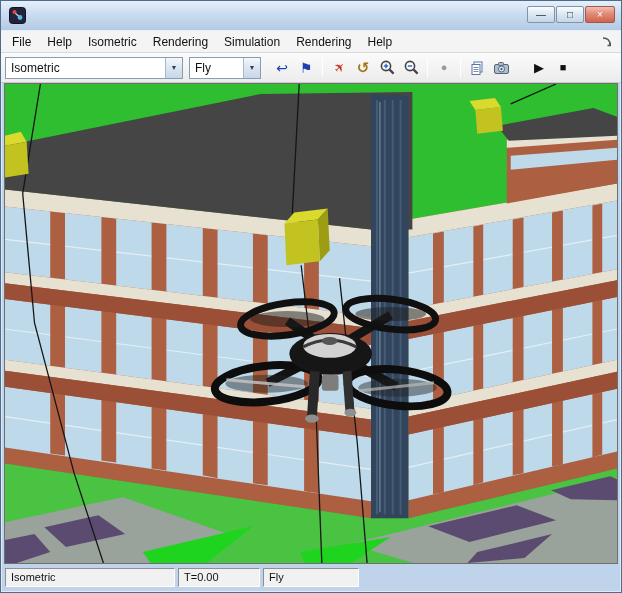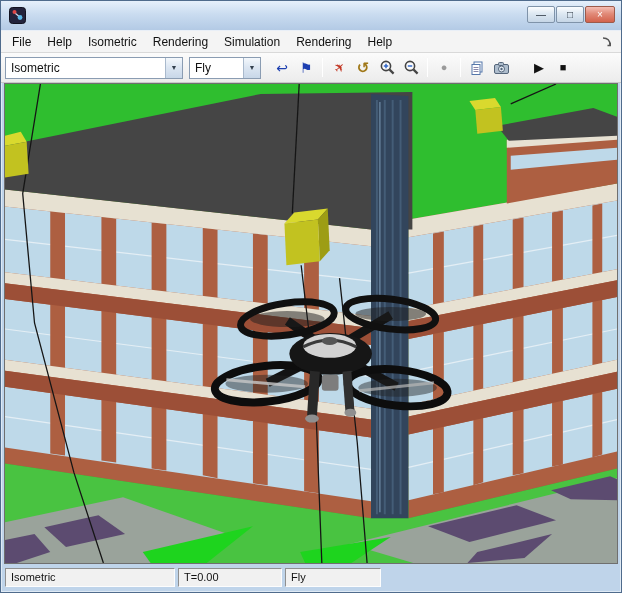--- a/index.html
+++ b/index.html
@@ -29,21 +29,21 @@
   .g.gold{color:#a07818;font-size:15px;font-weight:bold}
   .g.gray{color:#9a9a9a;font-size:11px}
   .g.dark{color:#111;font-size:11px}
   .g.play{color:#111;font-size:13px}
   .tsep{width:1px;height:19px;background:#c6c6c6;border-right:1px solid #fff;margin:0 4px}
   .tgap{width:14px}
   .viewport{flex:0 0 481px;margin:0 3px;border:1px solid #6f6f6f;background:#2fbe2f;overflow:hidden}
   .viewport svg{display:block;width:100%;height:100%}
   .statusbar{flex:1;display:flex;align-items:center;gap:3px;padding:3px 4px 5px}
   .scell{height:19px;background:#f1f1f1;border:1px solid;border-color:#8f8f8f #fdfdfd #fdfdfd #8f8f8f;font-size:11px;display:flex;align-items:center;padding:0 5px;color:#111;white-space:nowrap;overflow:hidden}
-  .c1{width:170px}.c2{width:104px}.c3{width:96px}.c4{flex:1}
+  .c1{width:170px}.c2{width:82px}.c3{width:96px}.c4{flex:1}
   
   .f-grass{fill:var(--grass,#2fbe2f)} .f-grassLight{fill:var(--grass_light,#49c341)}
   .f-grassBright{fill:var(--grass_bright,#1ed41e)} .f-pave{fill:var(--pavement,#9aa39b)}
   .f-mark{fill:var(--marking,#5c4b70)} .f-roof{fill:var(--roof,#454545)}
   .f-brick{fill:var(--brick,#ad5f41)} .f-brickDark{fill:var(--brick_dark,#9c4f37)}
   .f-trim{fill:var(--trim,#e7e1d2)} .f-glass{fill:var(--glass,#bed9e9)}
   .f-glassDark{fill:var(--glass_dark,#32455c)}
   .f-box{fill:var(--waypoint,#c2c220)} .f-boxTop{fill:var(--waypoint_top,#d9d92e)} .f-boxSide{fill:var(--waypoint_side,#9d9d14)}
   .f-droneBody{fill:var(--drone_body,#161616)} .f-canopy{fill:var(--drone_canopy,#d2d2d2)}
   .l-traj{stroke:#151515;stroke-width:1.3;fill:none}

